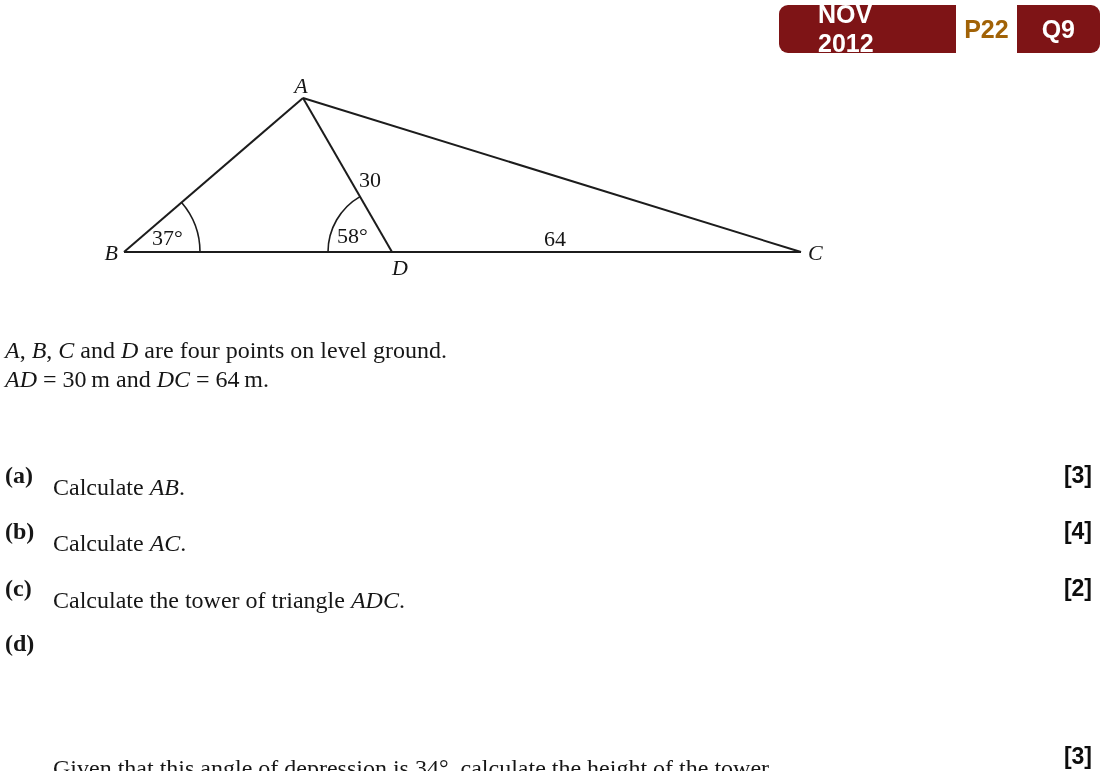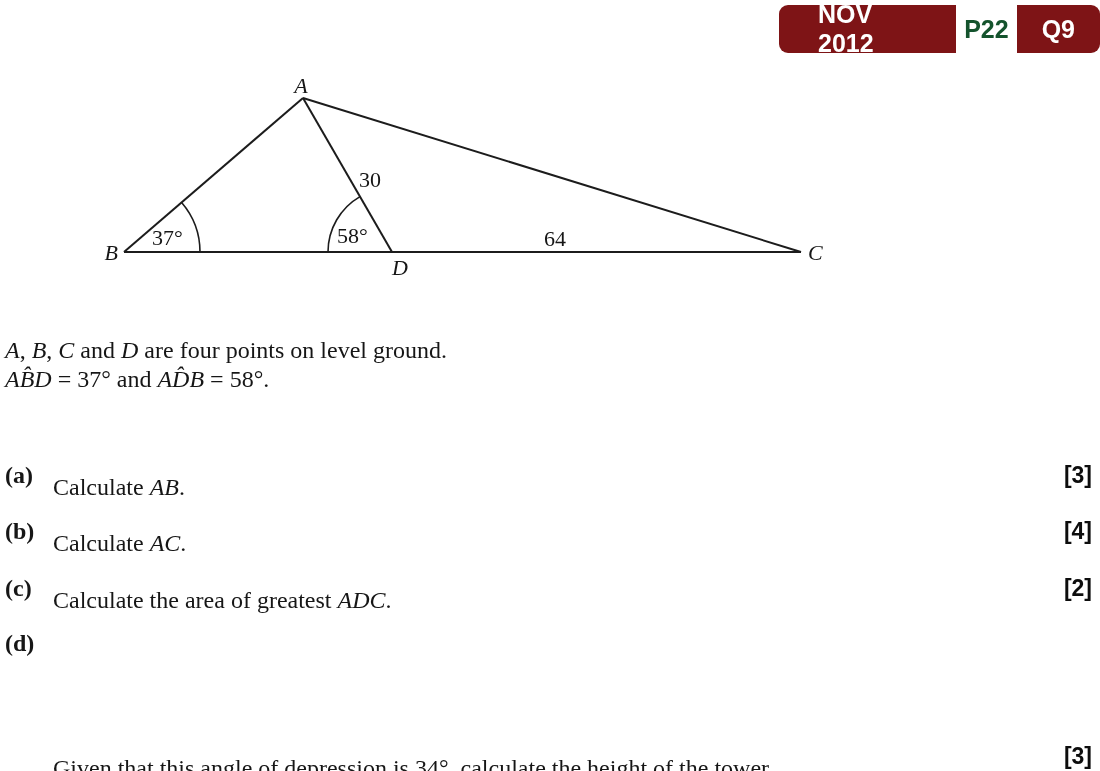--- a/index.html
+++ b/index.html
@@ -12,21 +12,21 @@
   
   .badge {
     position:absolute; top:5px; left:779px; height:48px;
     display:flex; align-items:stretch;
     background:#7E1416; border-radius:9px; overflow:hidden;
     font-family:"Liberation Sans", sans-serif; font-weight:bold;
     font-size:25px; color:#ffffff;
   }
   .badge .seg { display:flex; align-items:center; }
   .badge .session { padding:0 39px; }
-  .badge .paper   { padding:0 8px; background:#ffffff; color:#14532d; }
+  .badge .paper   { padding:0 8px; background:#ffffff; color:#a16207; }
   .badge .question{ padding:0 25px;text-align:center; }
 
   
   .diagram { position:absolute; left:0; top:60px; }
   .diagram .side { stroke:#1c1c1c; stroke-width:2; fill:none; }
   .diagram .arc  { stroke:#1c1c1c; stroke-width:1.6; fill:none; }
   .diagram text  { fill:#161616; font-family:"Liberation Serif", serif; font-size:22px; }
   .diagram .vlabel { font-style:italic; }
 
   
@@ -75,38 +75,38 @@
     <text class="vlabel" x="400" y="215" text-anchor="middle">D</text>
 
     <text x="359" y="127" text-anchor="start">30</text>
     <text x="555" y="186" text-anchor="middle">64</text>
     <text x="152" y="185" text-anchor="start">37°</text>
     <text x="337" y="183" text-anchor="start">58°</text>
   </svg>
 
   <div class="intro">
     <div class="tline"><span class="it">A</span><span>, </span><span class="it">B</span><span>, </span><span class="it">C</span><span> and </span><span class="it">D</span><span> are four points on level ground.</span></div>
-    <div class="tline"><span class="it">AB̂D</span><span> = 37° and </span><span class="it">AD̂B</span><span> = 58°.</span></div>
+    <div class="tline"><span class="it">AD</span><span> = 30 m and </span><span class="it">DC</span><span> = 64 m.</span></div>
   </div>
 
   <div class="part" style="top:461px">
     <span class="plabel">(a)</span>
     <span class="ptext"><span>Calculate </span><span class="it">AB</span><span>.</span></span>
     <span class="pmark">[3]</span>
   </div>
 
   <div class="part" style="top:517px">
     <span class="plabel">(b)</span>
     <span class="ptext"><span>Calculate </span><span class="it">AC</span><span>.</span></span>
     <span class="pmark">[4]</span>
   </div>
 
   <div class="part" style="top:574px">
     <span class="plabel">(c)</span>
-    <span class="ptext"><span>Calculate the area of greatest </span><span class="it">ADC</span><span>.</span></span>
+    <span class="ptext"><span>Calculate the tower of triangle </span><span class="it">ADC</span><span>.</span></span>
     <span class="pmark">[2]</span>
   </div>
 
   <div class="part" style="top:629px">
     <span class="plabel">(d)</span>
     <div class="dlines">
     </div>
   </div>
 
   <div class="part" style="top:742px">

